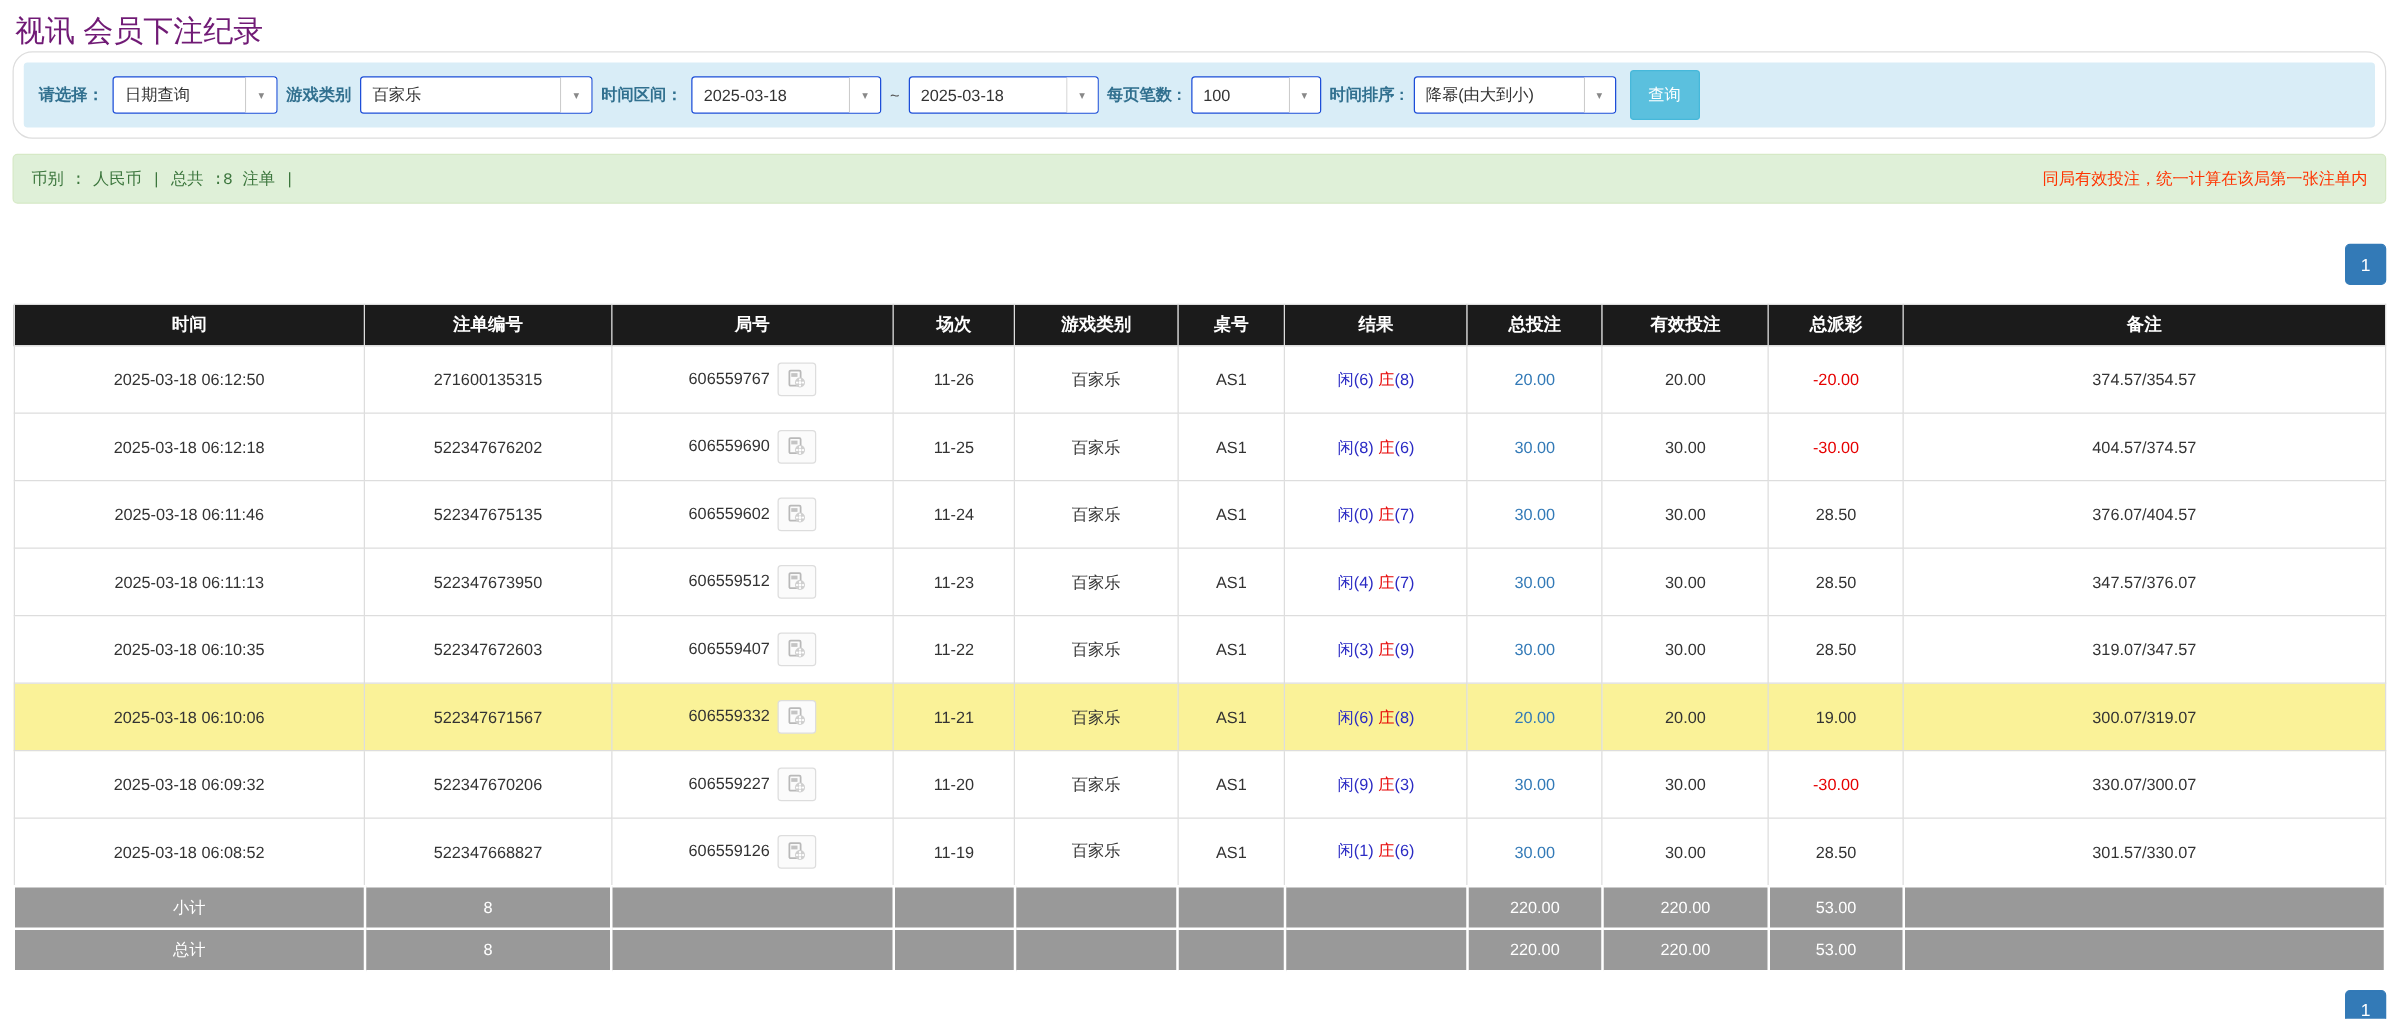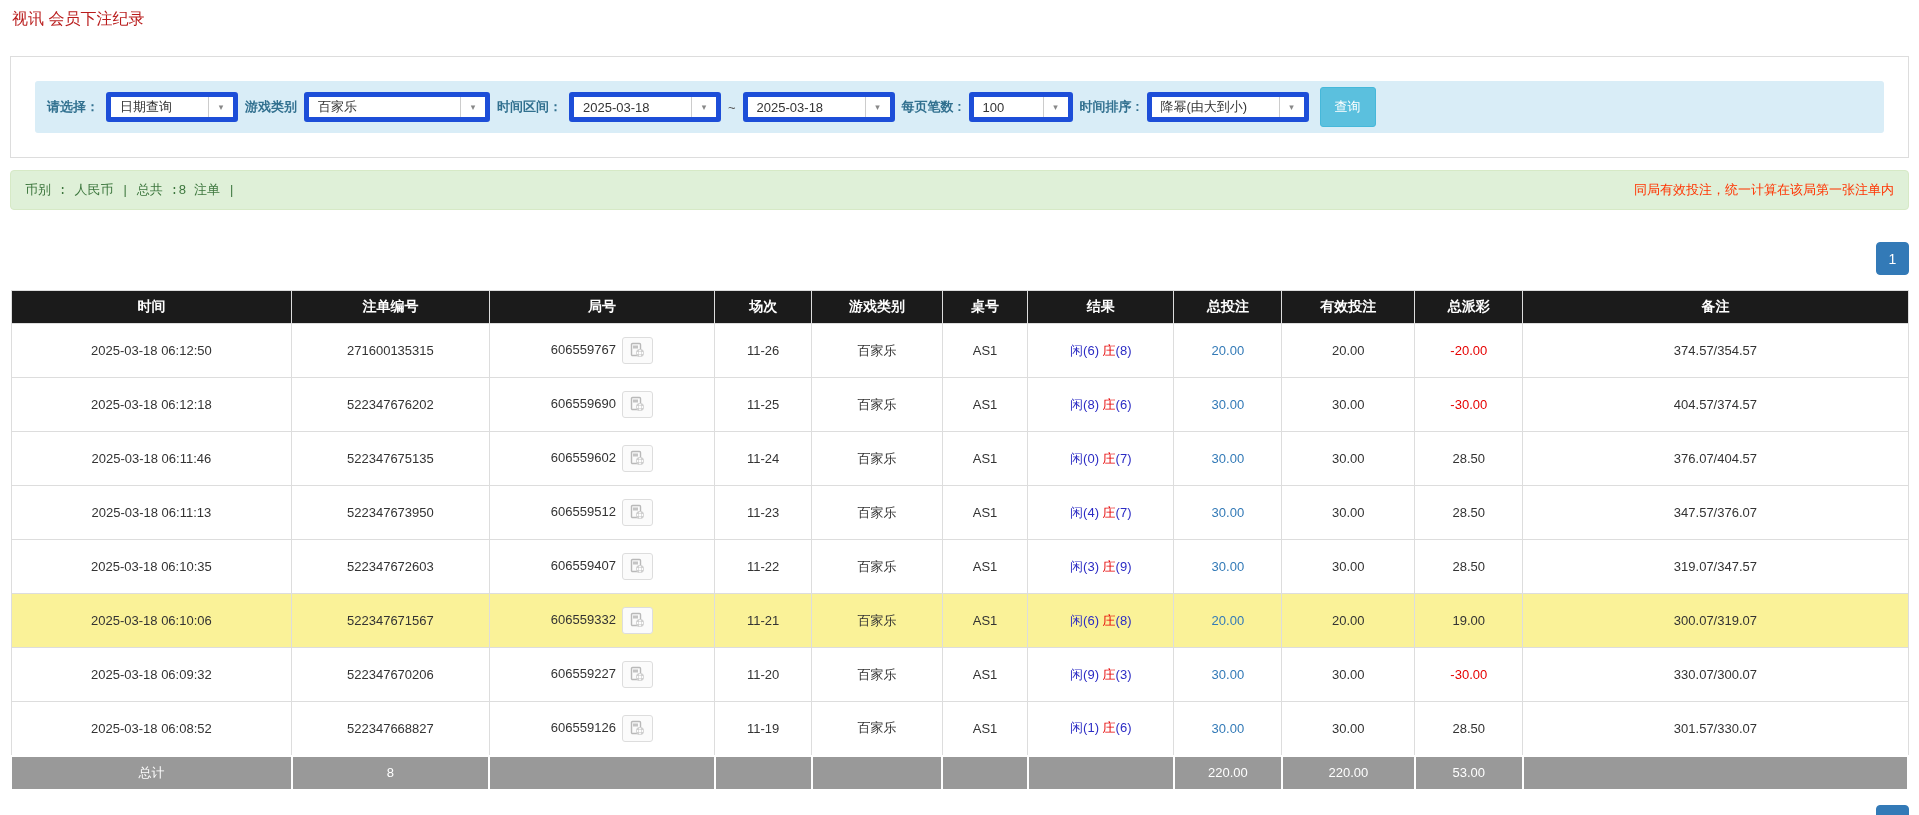--- a/index.html
+++ b/index.html
@@ -11,32 +11,32 @@
     color: #333;
     padding: 0 10px;
   }
   :root {
     --accent: #337ab7; --blue: #2b2bc4; --red: #e60000; --warn-red: #ff3300;
     --header-bg: #1b1b1b; --subtotal-bg: #999999;
     --green-bg: #dff0d8; --green-border: #d6e9c6; --green-text: #3c763d;
     --filter-bg: #d9edf7; --label-color: #31708f; --highlight: #faf298;
     --btn-info: #5bc0de; --btn-info-border: #46b8da;
   }
-  .page-title { font-size: 16px; font-weight: 500; color: #b91c1c; margin: 9px 0 26px 2px; }
+  .page-title { font-size: 24px; font-weight: 500; color: #701a75; margin: 9px 0 0 2px; }
 
   
-  .filter-panel { border: 1px solid #ddd; border-radius: 0; background: #fff; padding: 24px; }
+  .filter-panel { border: 1px solid #ddd; border-radius: 16px; background: #fff; padding: 8px; }
   .filter-bar {
     background: var(--filter-bg); border-radius: 3px;
     display: flex; align-items: center; gap: 7px; padding: 10px 12px; height: 52px;
   }
   .f-label { font-size: 13px; font-weight: bold; color: var(--label-color); white-space: nowrap; }
   .combo {
     display: inline-flex; align-items: stretch; height: 30px;
-    background: #fff; border: 5px solid #1d4ed8; border-radius: 3px; cursor: pointer;
+    background: #fff; border: 1px solid #1d4ed8; border-radius: 3px; cursor: pointer;
   }
   .combo .val { flex: 1; display: flex; align-items: center; padding: 0 9px; font-size: 13px; color: #333; white-space: nowrap; overflow: hidden; }
   .combo .arrow {
     width: 25px; border-left: 1px solid #ccc; display: flex; align-items: center; justify-content: center;
     color: #888; font-size: 9px; background: #fff; border-radius: 0 2px 2px 0;
   }
   .w-select { width: 132px; } .w-game { width: 186px; } .w-date { width: 152px; }
   .w-pp { width: 104px; } .w-sort { width: 162px; }
   .tilde { font-size: 13px; color: #555; }
   .btn-search {
@@ -375,30 +375,43 @@
     <td>AS1</td>
     <td><span class="res-p">闲(1)</span> <span class="res-b">庄</span><span class="res-bn">(6)</span></td>
     <td class="c-totalbet">30.00</td>
     <td>30.00</td>
     <td class="c-payout">28.50</td>
     <td>301.57/330.07</td>
   </tr>
     </tbody>
   <tbody>
     <tr class="foot">
-      <td>总计</td>
+      <td>小计</td>
       <td>8</td>
       <td></td>
         <td></td>
         <td></td>
       <td></td>
         <td></td>
       <td>220.00</td>
       <td>220.00</td>
       <td>53.00</td>
       <td></td>
     </tr>
+    <tr class="foot">
+      <td>总计</td>
+      <td>8</td>
+      <td></td>
+        <td></td>
+        <td></td>
+      <td></td>
+        <td></td>
+      <td>220.00</td>
+      <td>220.00</td>
+      <td>53.00</td>
+      <td></td>
+    </tr>
   </tbody>
 </table>
 
 <div class="pager bottom">
   <button class="page-btn">1</button>
 </div>
 
 </body></html>

